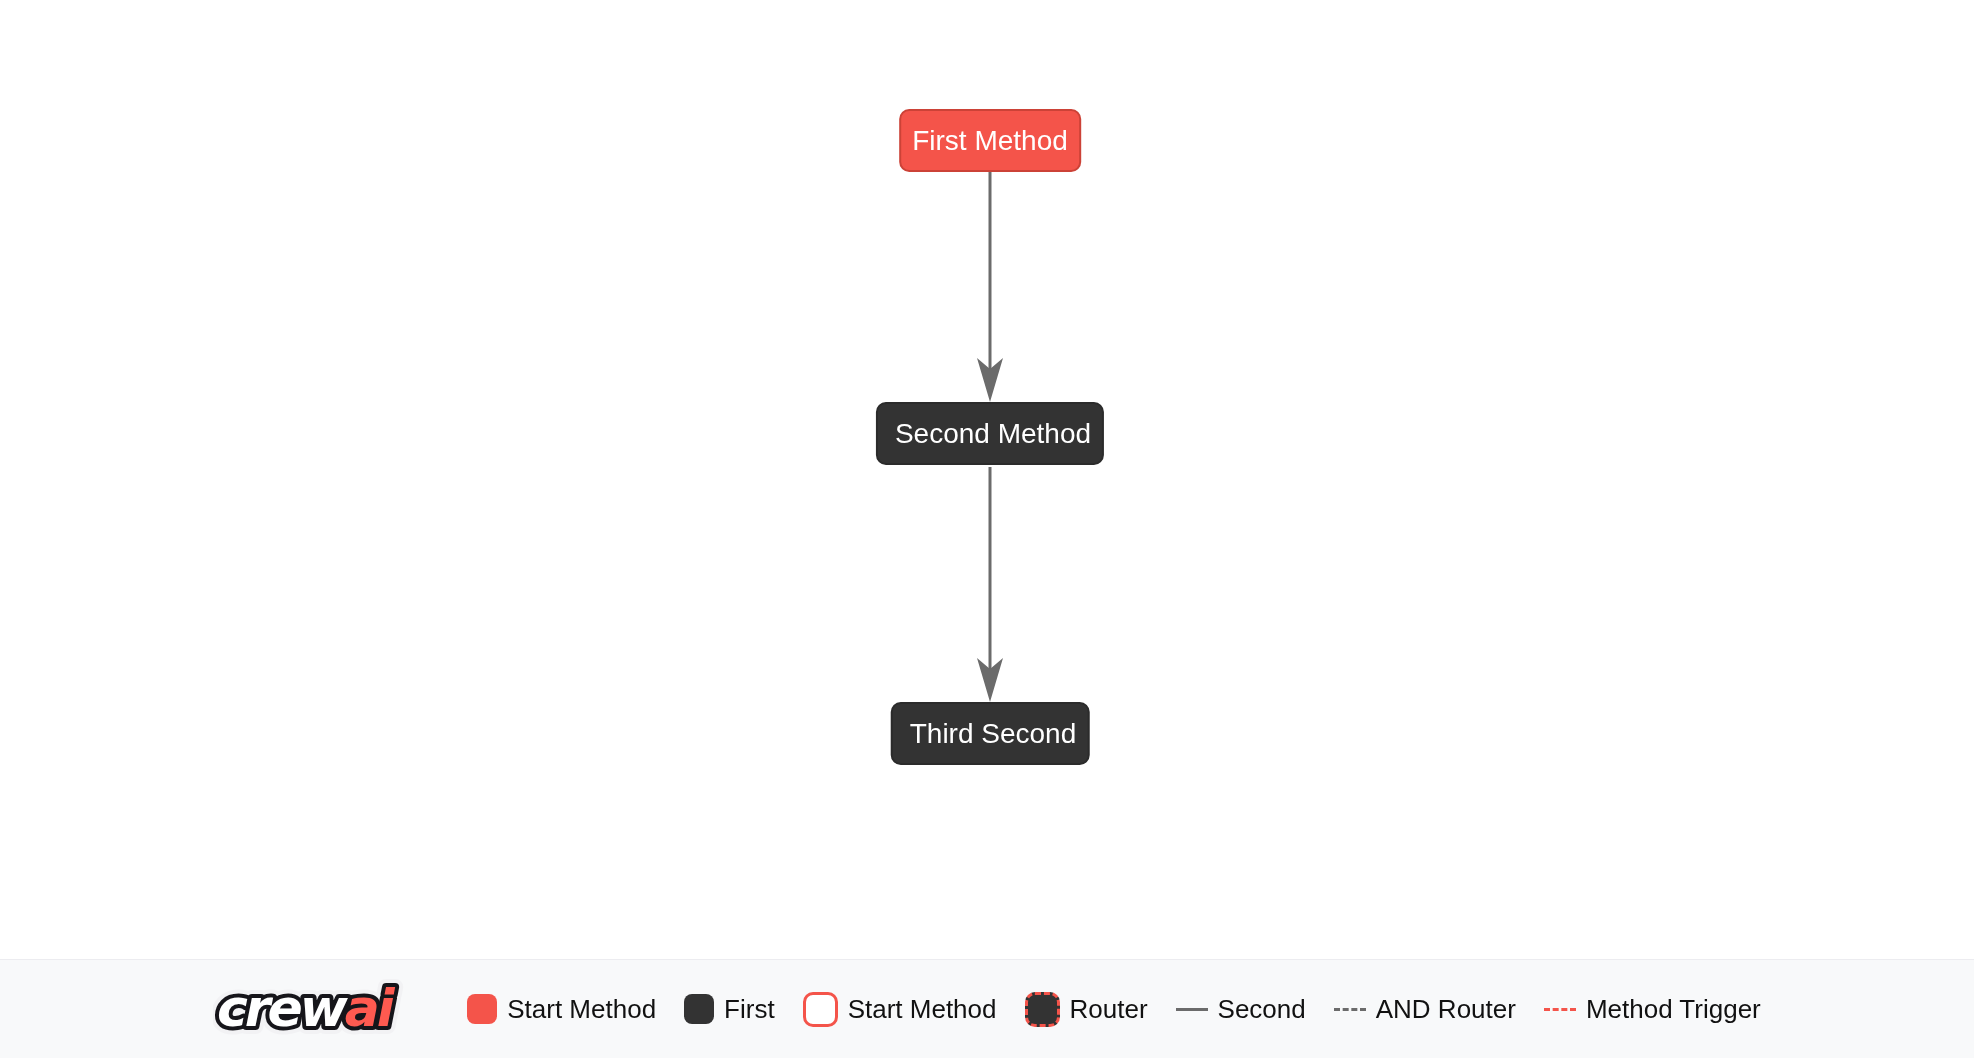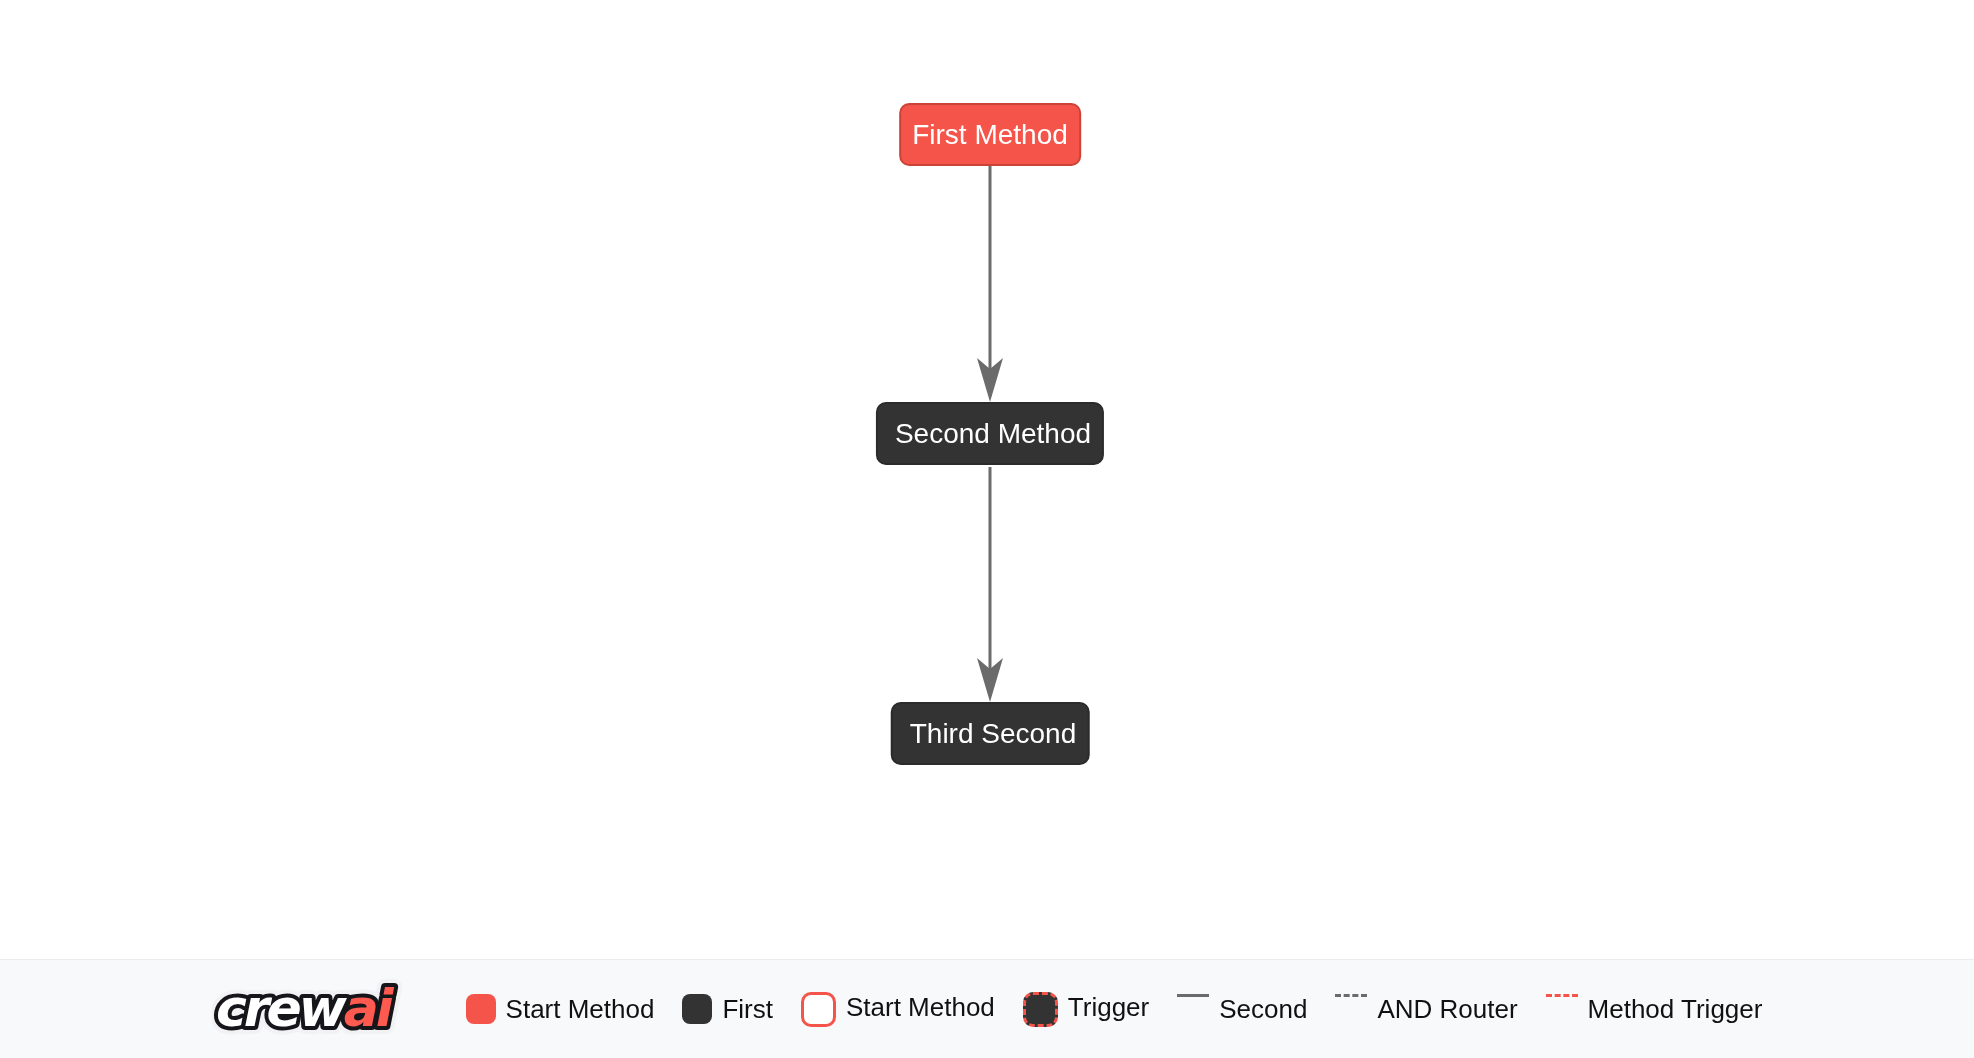--- a/index.html
+++ b/index.html
@@ -73,20 +73,21 @@
   }
   .legend-items {
     display: flex;
     align-items: center;
     gap: 28px;
     font-size: 26px;
     color: var(--text-dark, #111111);
   }
   .legend-item {
     display: flex;
+    align-items: center;
     gap: 10px;
     white-space: nowrap;
   }
   .swatch {
     flex: 0 0 auto;
     border-radius: 8px;
   }
   .swatch-start  { width: 30px; height: 30px; background: var(--red, #F4544A); }
   .swatch-method { width: 30px; height: 30px; background: var(--dark, #333333); }
   .swatch-crew   { width: 35px; height: 35px; background: #ffffff; border: 3px solid var(--red, #F4544A); border-radius: 10px; }
@@ -103,21 +104,21 @@
   <svg class="edges" viewBox="0 0 1974 959">
     <g>
       <line x1="990" y1="166" x2="990" y2="371"></line>
       <polygon points="977,358 990,369 1003,358 990,402"></polygon>
     </g>
     <g>
       <line x1="990" y1="467" x2="990" y2="671"></line>
       <polygon points="977,658 990,669 1003,658 990,702"></polygon>
     </g>
   </svg>
-  <div class="node node-start" style="top:103px">First Method</div>
+  <div class="node node-start" style="top:109px">First Method</div>
   <div class="node node-dark" style="top:402px">Second Method</div>
   <div class="node node-dark" style="top:702px">Third Second</div>
 </div>
 
 <footer class="legend-bar">
   <svg class="logo" viewBox="0 0 218 70">
     <text x="4" y="52" font-size="52" stroke="#f2f2f4" stroke-width="16" stroke-linejoin="round" paint-order="stroke"><tspan>crew</tspan><tspan>ai</tspan></text>
     <text x="4" y="52" font-size="52" stroke="#16151A" stroke-width="8" stroke-linejoin="round" paint-order="stroke"><tspan fill="#ffffff">crew</tspan><tspan fill="#FF5A50">ai</tspan></text>
   </svg>
 
@@ -129,21 +130,21 @@
     <div class="legend-item">
       <span class="swatch swatch-method"></span>
       <span class="legend-label">First</span>
     </div>
     <div class="legend-item">
       <span class="swatch swatch-crew"></span>
       <span class="legend-label">Start Method</span>
     </div>
     <div class="legend-item">
       <span class="swatch swatch-router"></span>
-      <span class="legend-label">Trigger</span>
+      <span class="legend-label">Router</span>
     </div>
     <div class="legend-item">
       <span class="swatch line-swatch line-solid"></span>
       <span class="legend-label">Second</span>
     </div>
     <div class="legend-item">
       <span class="swatch line-swatch line-dashed"></span>
       <span class="legend-label">AND Router</span>
     </div>
     <div class="legend-item">

